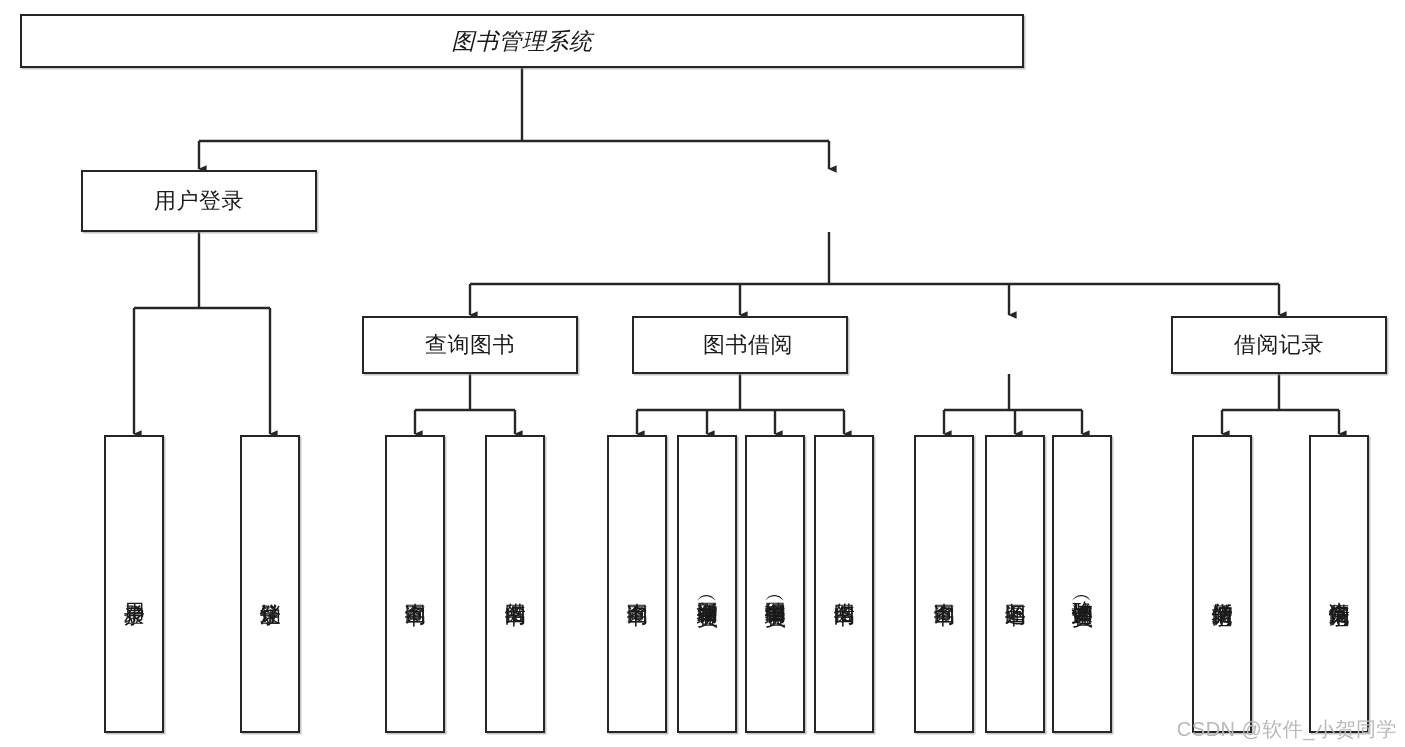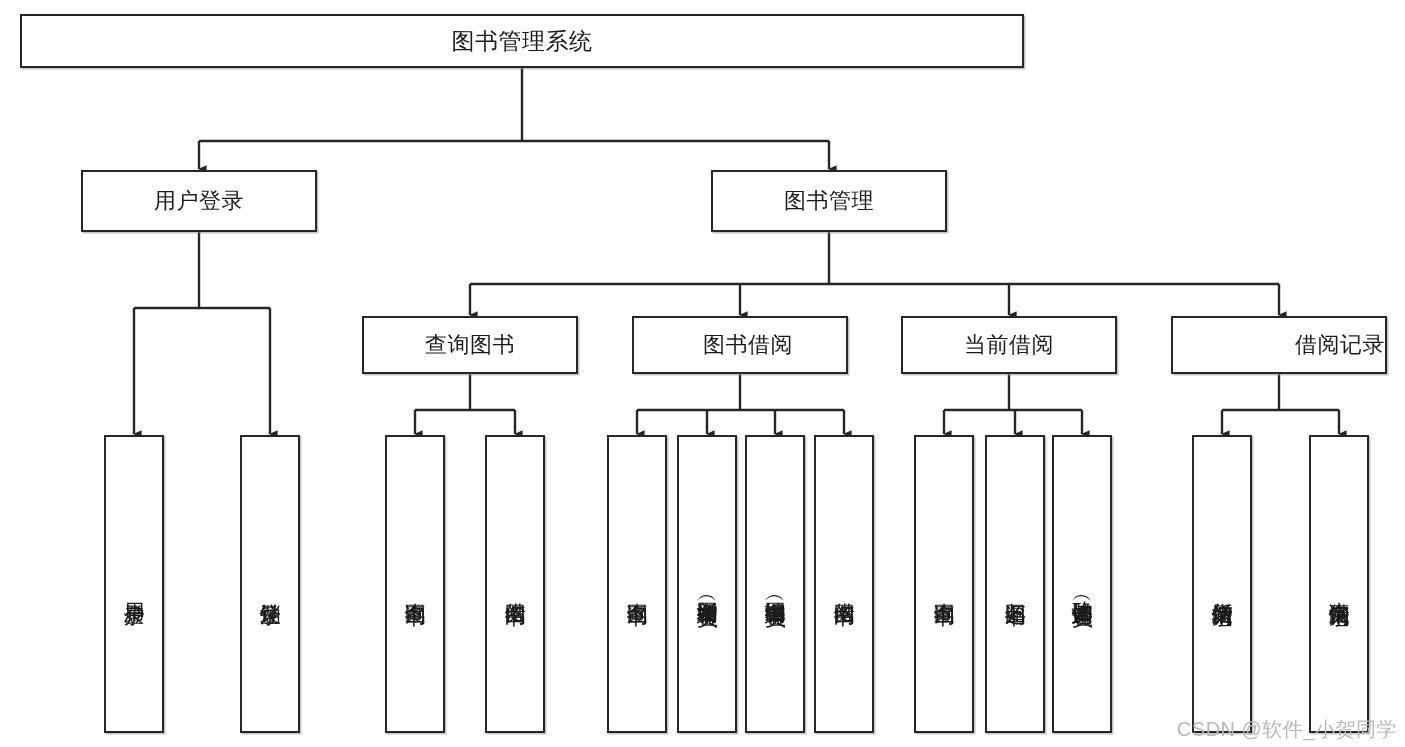--- a/index.html
+++ b/index.html
@@ -53,21 +53,21 @@
   }
   .node.vertical .node-label {
     writing-mode: vertical-rl;
     text-orientation: upright;
     font-size: 21px;
     line-height: 1.08;
     letter-spacing: 1px;
     height: auto;
     max-height: 100%;
   }
-  .node.root .node-label { font-size: 23px; }
+  .node.root .node-label { font-size: 23px; font-style: italic; }
   #watermark {
     position: absolute;
     right: 8px;
     bottom: 4px;
     font-size: 20px;
     color: #b8b8b8;
     letter-spacing: 0.5px;
     white-space: nowrap;
     z-index: 5;
     font-family: "Liberation Sans", "DejaVu Sans", sans-serif;
@@ -121,34 +121,28 @@
       </g>
   </svg>
 
   <div class="node root horizontal" style="left: 20px; top: 14px; width: 1004px; height: 54px;">
     <span class="node-label">图书管理系统</span>
   </div>
 
   <div class="node horizontal" style="left: 81px; top: 170px; width: 236px; height: 62px;">
     <span class="node-label">用户登录</span>
   </div>
-  <div class="node horizontal" style="left: 711px; top: 170px; width: 236px; height: 62px;">
-    <span class="node-label">图书管理</span>
-  </div>
 
   <div class="node horizontal" style="left: 362px; top: 316px; width: 216px; height: 58px;">
     <span class="node-label">查询图书</span>
   </div>
   <div class="node horizontal" style="left: 632px; top: 316px; width: 216px; height: 58px; padding-left: 16px;">
     <span class="node-label">图书借阅</span>
   </div>
-  <div class="node horizontal" style="left: 901px; top: 316px; width: 216px; height: 58px;">
-    <span class="node-label">当前借阅</span>
-  </div>
-  <div class="node horizontal" style="left: 1171px; top: 316px; width: 216px; height: 58px; justify-content: flex-end;">
+  <div class="node horizontal" style="left: 1171px; top: 316px; width: 216px; height: 58px;">
     <span class="node-label">借阅记录</span>
   </div>
 
   <div class="node vertical" style="left: 104px; top: 435px; width: 60px; height: 298px;">
     <span class="node-label">用户登录</span>
   </div>
   <div class="node vertical" style="left: 240px; top: 435px; width: 60px; height: 298px;">
     <span class="node-label">注销登录</span>
   </div>
 

